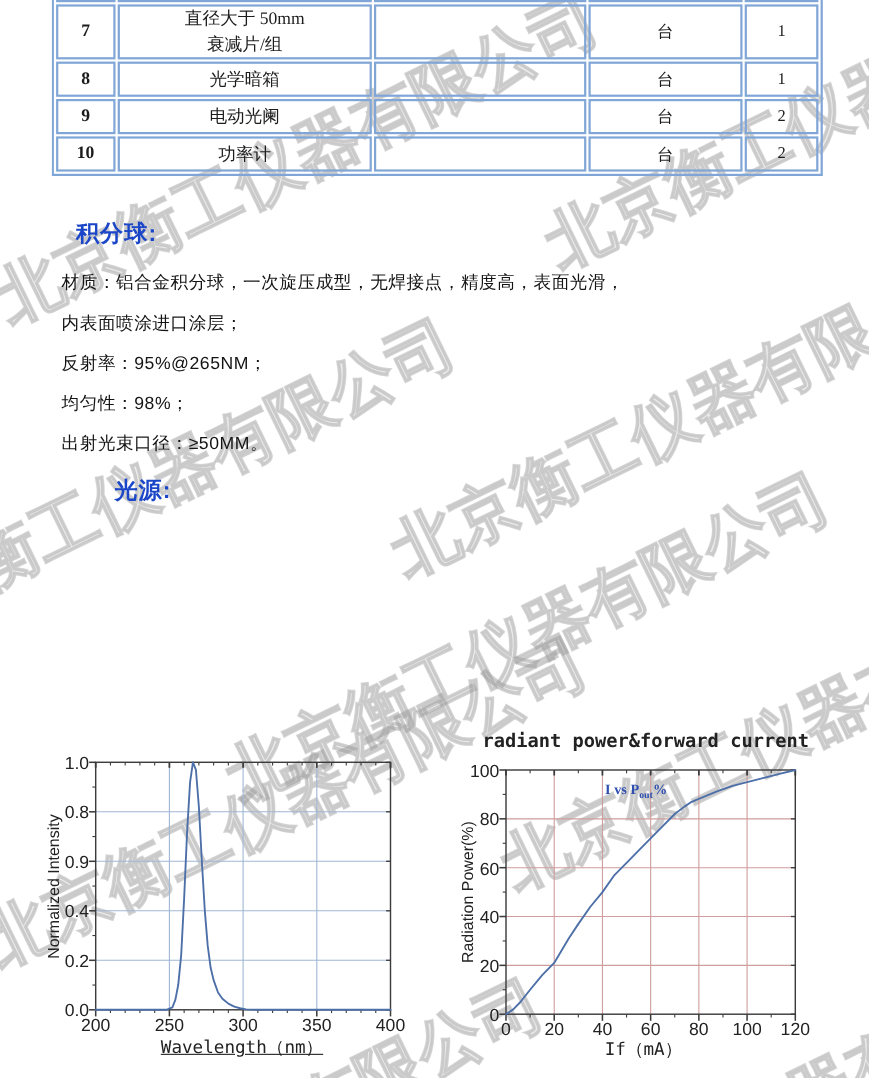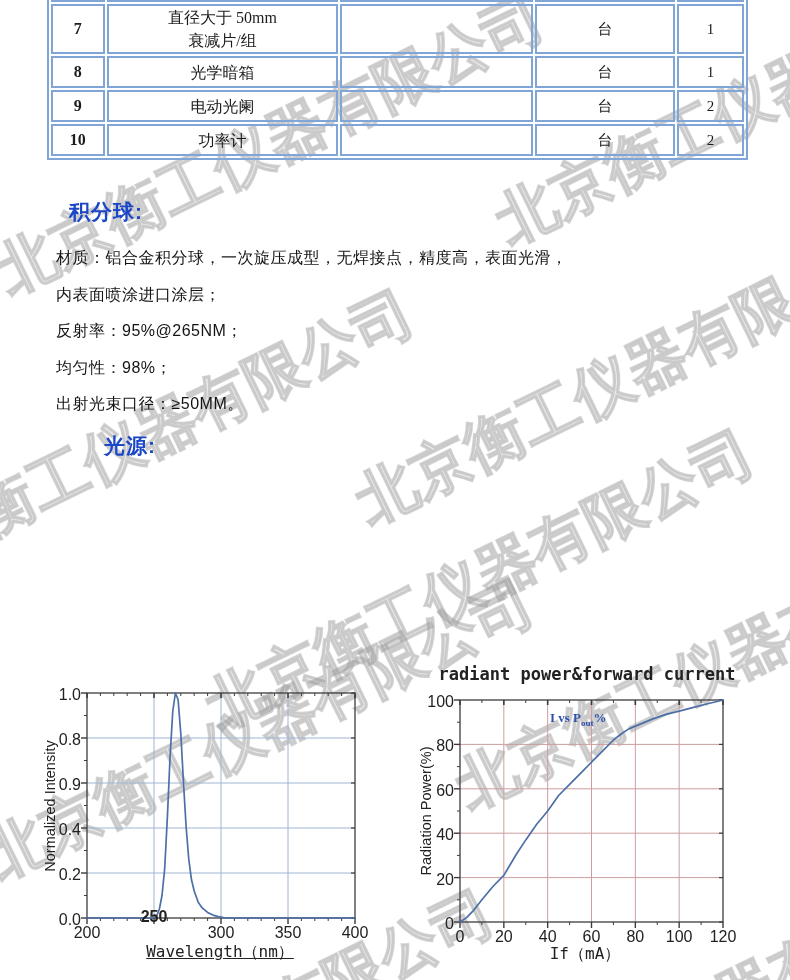--- a/index.html
+++ b/index.html
@@ -204,21 +204,21 @@
           <line x1="54" y1="100.5" x2="57" y2="100.5" stroke="#3c3c3c" stroke-width="1"></line>
           <line x1="51" y1="78.00000000000003" x2="57" y2="78.00000000000003" stroke="#3c3c3c" stroke-width="1.4"></line>
           <line x1="321" y1="78.00000000000003" x2="325" y2="78.00000000000003" stroke="#3c3c3c" stroke-width="1.2"></line>
           <line x1="54" y1="55.50000000000003" x2="57" y2="55.50000000000003" stroke="#3c3c3c" stroke-width="1"></line>
           <line x1="51" y1="33.00000000000003" x2="57" y2="33.00000000000003" stroke="#3c3c3c" stroke-width="1.4"></line>
           <line x1="321" y1="33.00000000000003" x2="325" y2="33.00000000000003" stroke="#3c3c3c" stroke-width="1.2"></line>
           <polyline points="57.0,258.0 121.3,258.0 126.7,255.8 129.4,249.0 132.0,235.5 134.7,208.5 137.4,156.8 140.1,96.0 142.8,51.0 145.4,33.0 148.1,39.8 150.8,73.5 153.5,123.0 156.2,168.0 158.8,199.5 161.5,219.8 164.2,231.0 168.2,242.3 172.2,247.9 177.6,252.4 183.0,255.1 188.3,256.6 193.7,257.6 204.4,258.0 325.0,258.0" fill="none" stroke="#4d6fa8" stroke-width="1.7" stroke-linejoin="round" stroke-linecap="round"></polyline>
         </svg>
       <div class="xtitle">Wavelength（nm）</div>
     <div class="tick-label x" style="left: 37px; top: 264px;">200</div>
-        <div class="tick-label x" style="left: 104px; top: 248px; font-weight: bold;">250</div>
+        <div class="tick-label x" style="left: 104px; top: 264px;">250</div>
         <div class="tick-label x" style="left: 171px; top: 264px;">300</div>
         <div class="tick-label x" style="left: 238px; top: 264px;">350</div>
         <div class="tick-label x" style="left: 305px; top: 264px;">400</div>
         <div class="tick-label y" style="left: 11px; top: 251px;">0.0</div>
         <div class="tick-label y" style="left: 11px; top: 206px;">0.2</div>
         <div class="tick-label y" style="left: 11px; top: 161px;">0.4</div>
         <div class="tick-label y" style="left: 11px; top: 116px;">0.9</div>
         <div class="tick-label y" style="left: 11px; top: 71px;">0.8</div>
         <div class="tick-label y" style="left: 11px; top: 26px;">1.0</div>
       </div>

